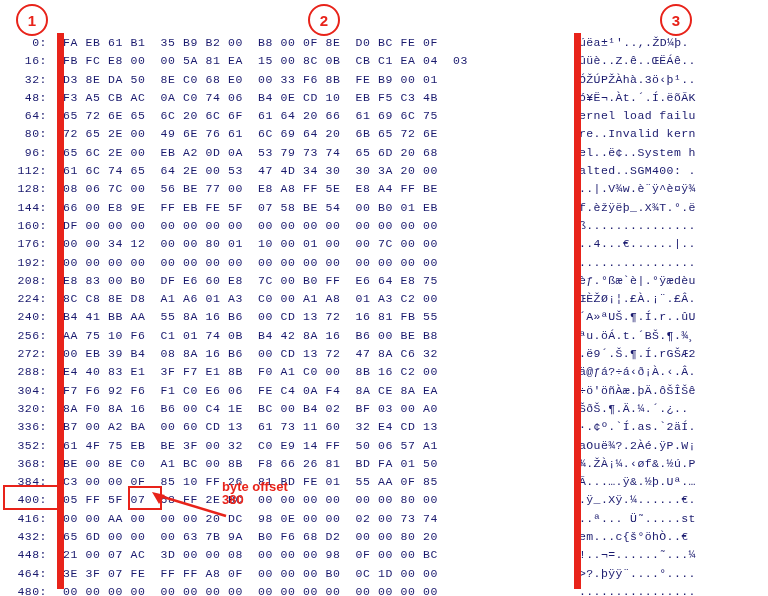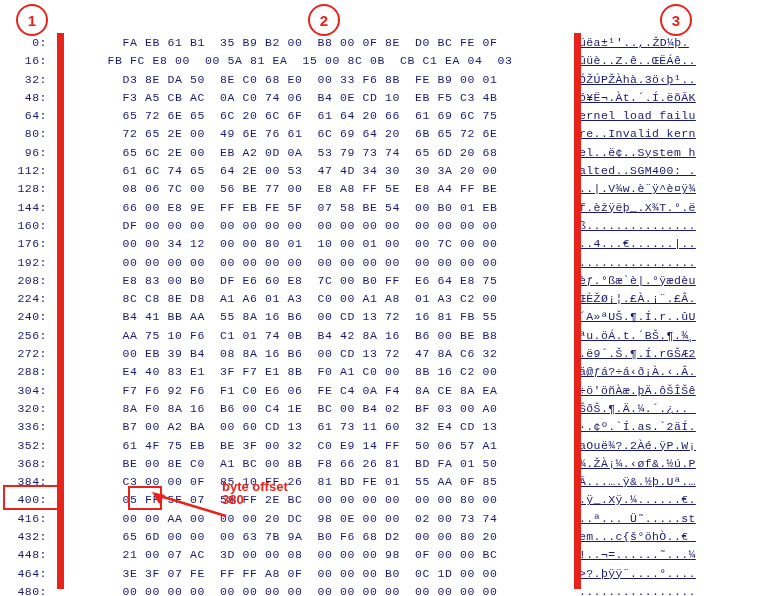--- a/index.html
+++ b/index.html
@@ -71,28 +71,26 @@
     padding-right: 5px;
     color: #1a1a6e;
     letter-spacing: 0.5px;
     box-sizing: border-box;
   }
   .bytes {
     width: 505px;
     padding-left: 11px;
     letter-spacing: 0.6px;
     box-sizing: border-box;
-    text-align: center;
   }
   .ascii {
     width: 190px;
     padding-left: 22px;
     letter-spacing: 0.4px;
     box-sizing: border-box;
-    text-decoration: underline;
   }
 
   
   .hl-box {
     position: absolute;
     border: 2px solid #e8231a;
     z-index: 18;
     pointer-events: none;
   }
   #hl-offset-col {

